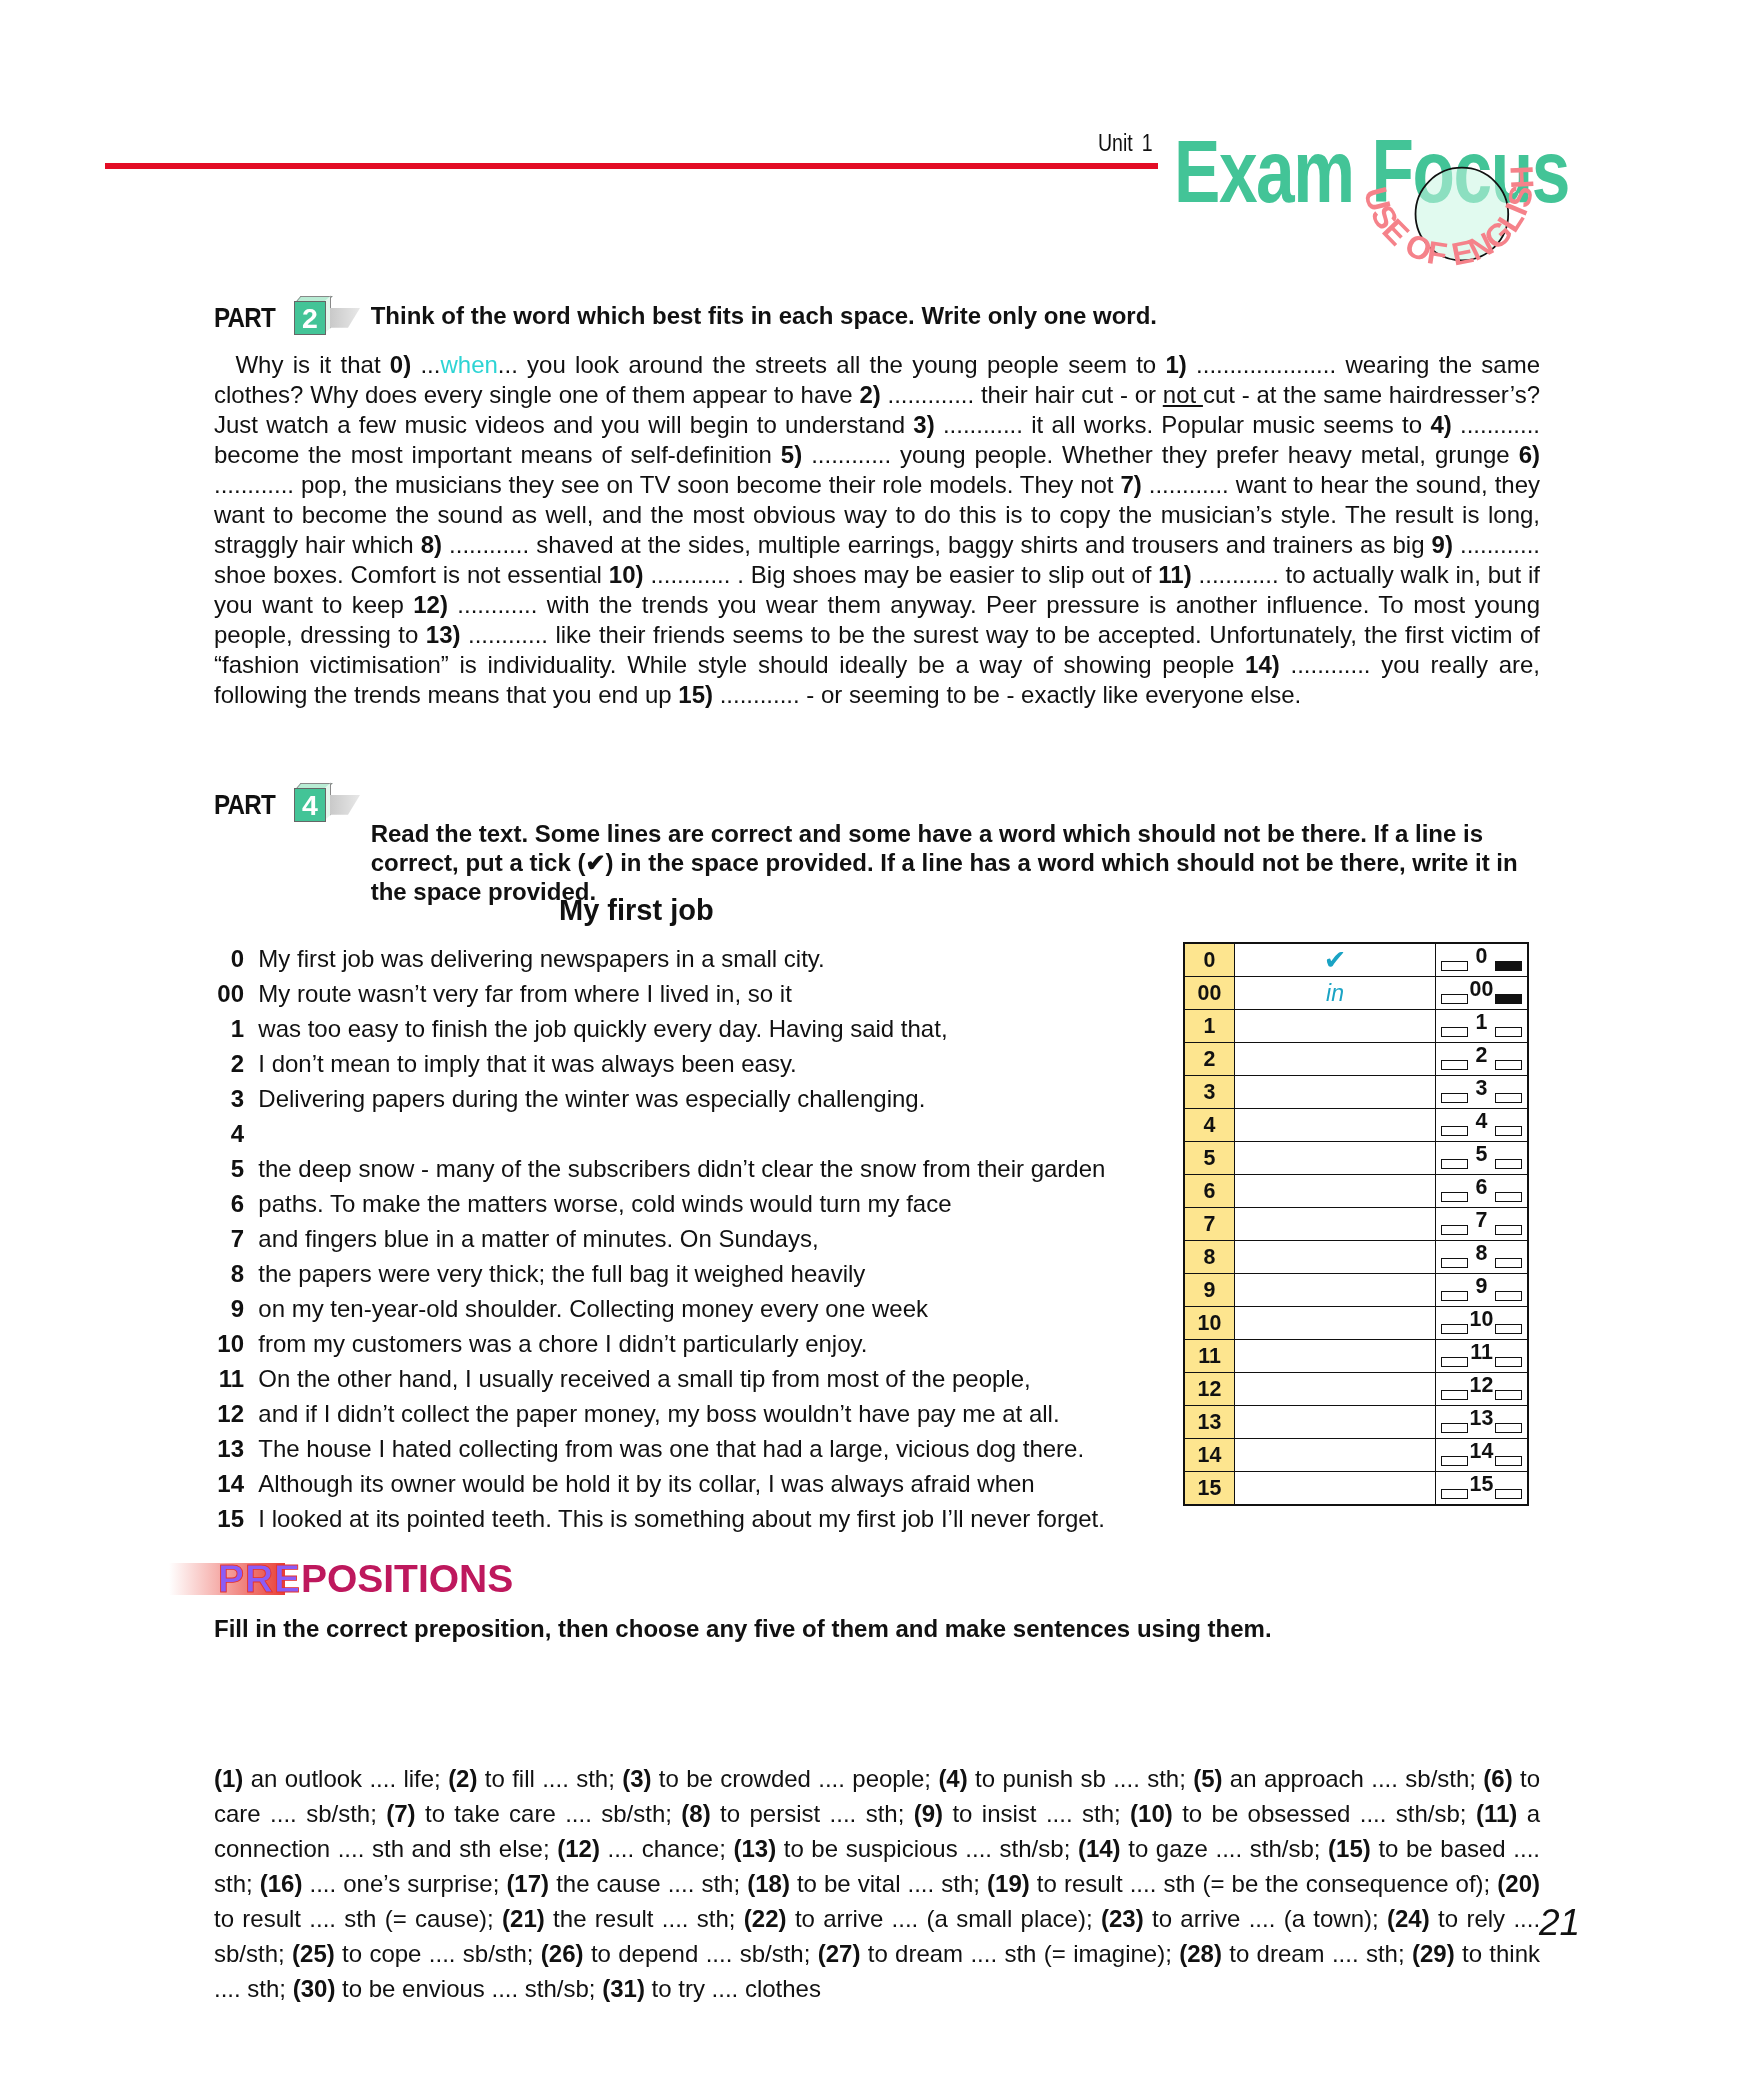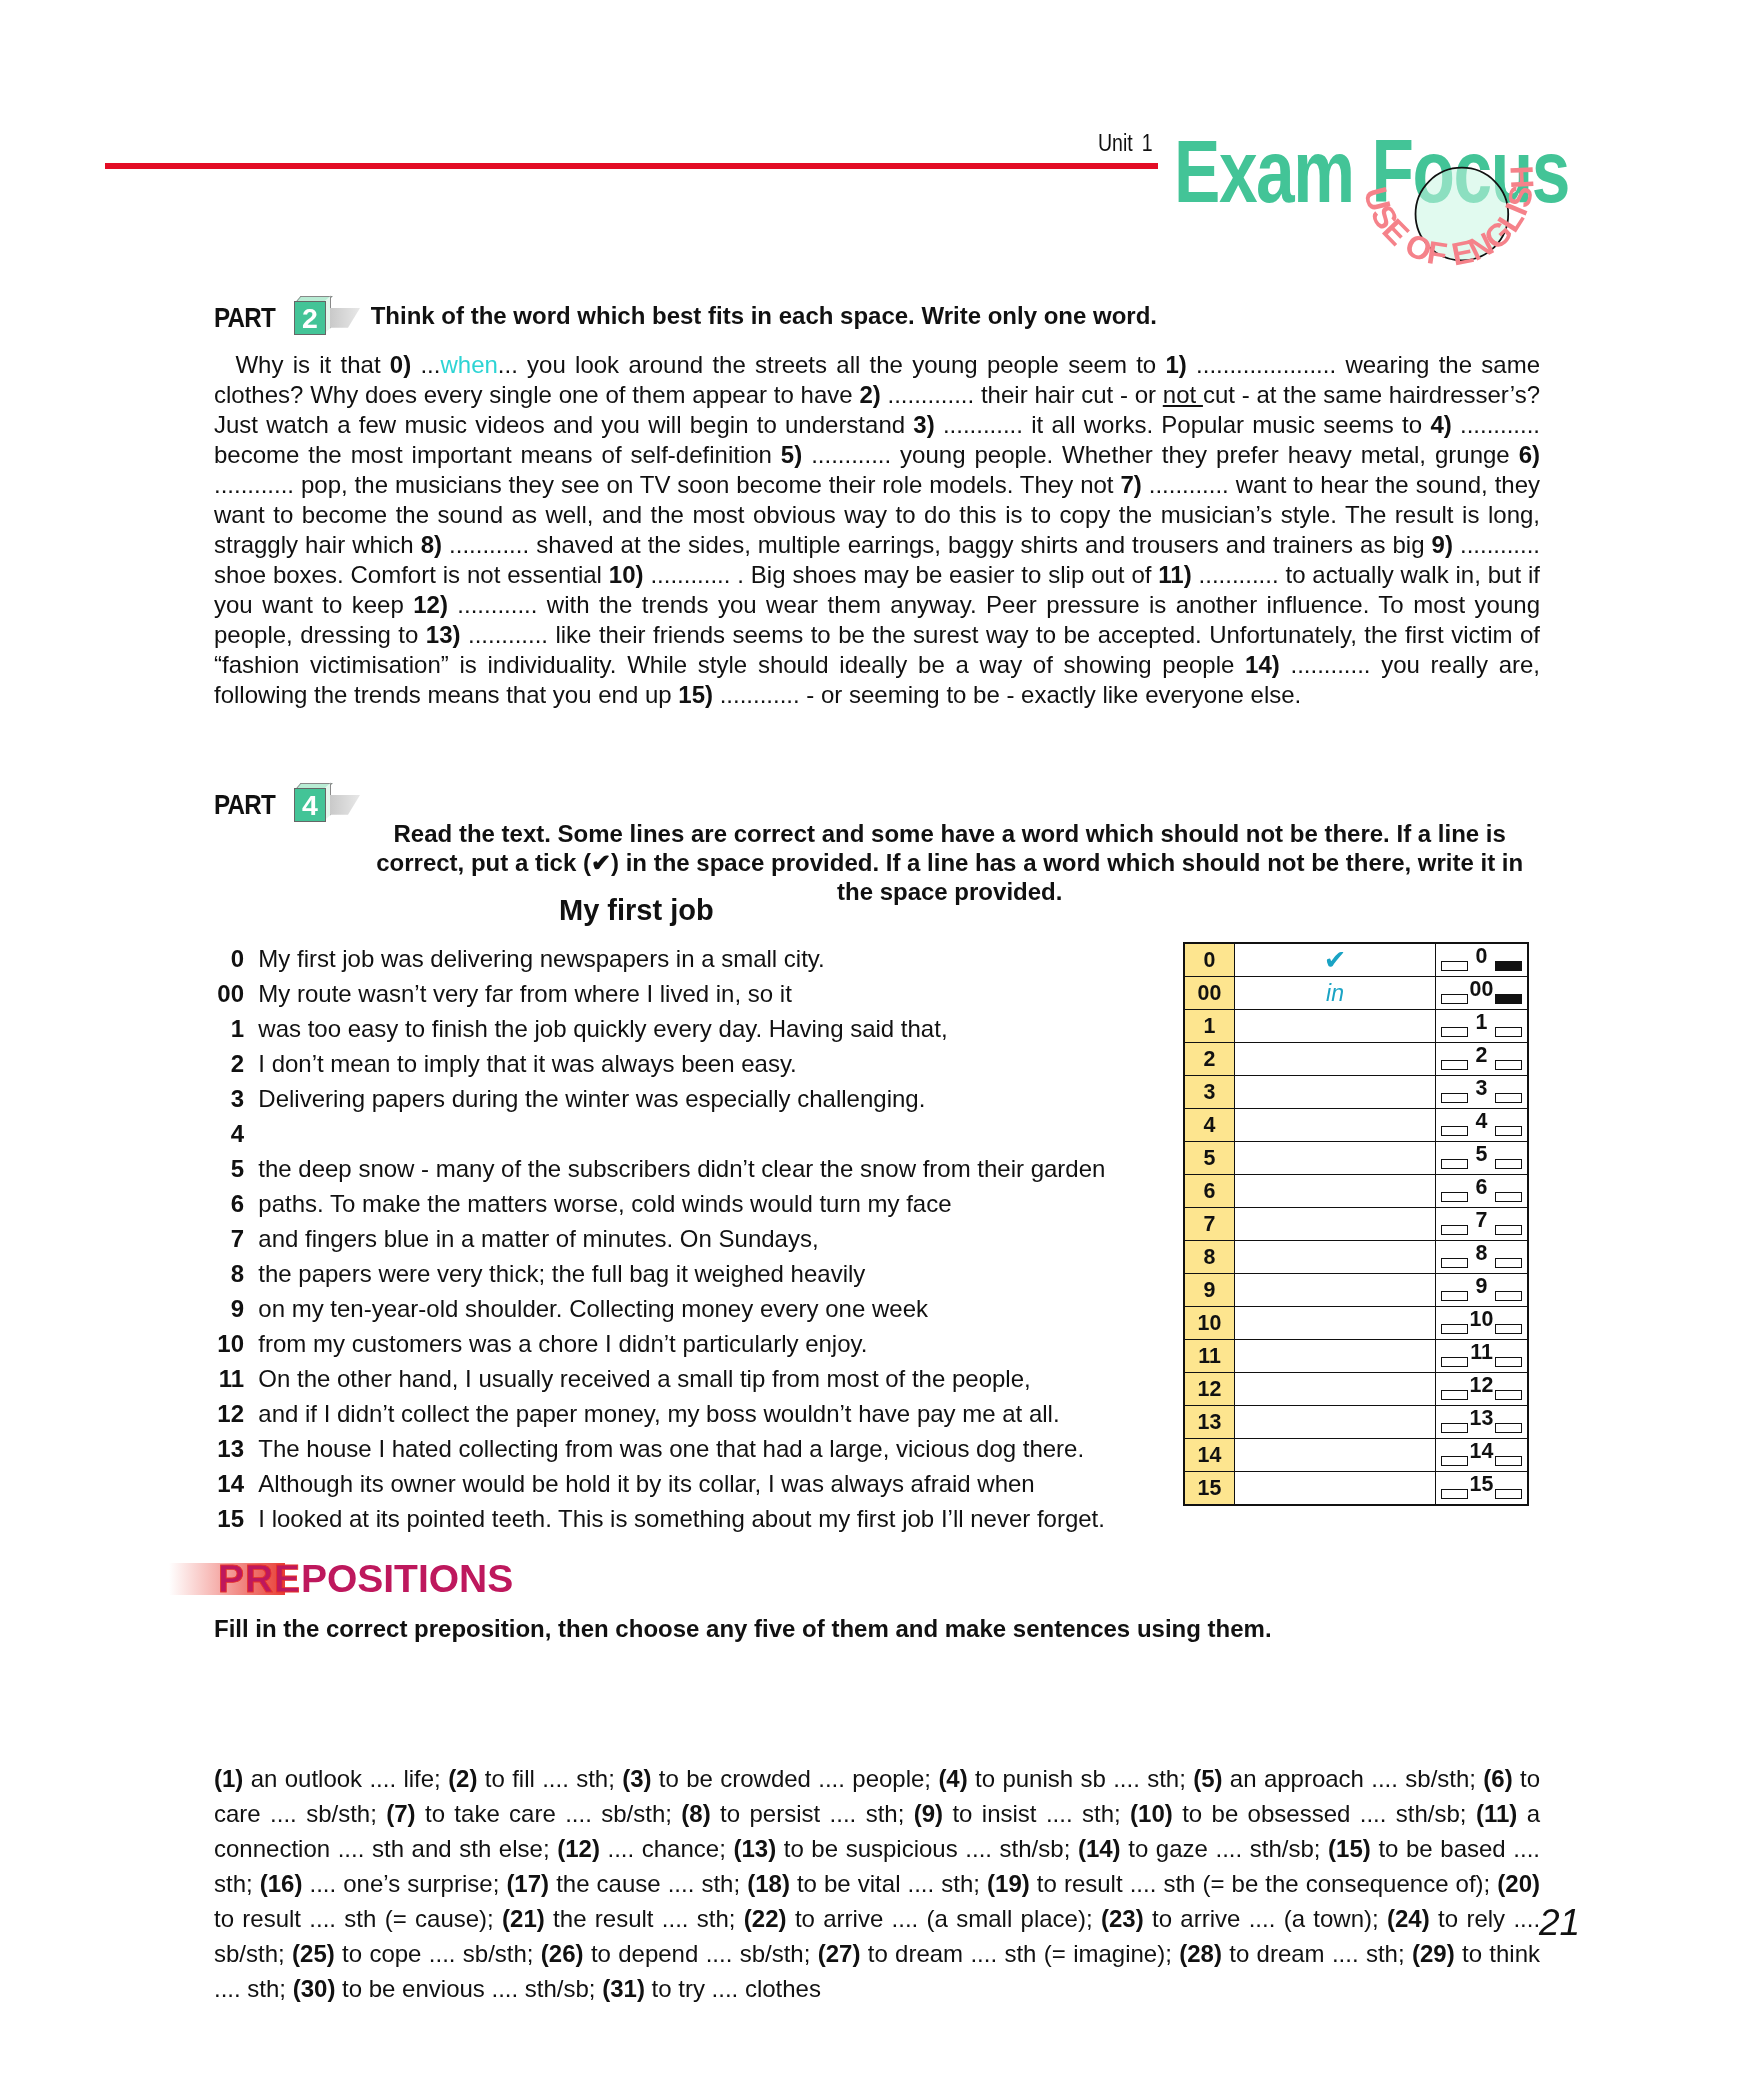--- a/index.html
+++ b/index.html
@@ -18,21 +18,21 @@
   
   .part { position: absolute; left: 214px; display: flex; align-items: flex-start; }
   .part-label { font-weight: bold; font-size: 28.5px; letter-spacing: -0.9px; transform: scaleX(0.85); transform-origin: left; width: 80px; }
   .part-cube { position: relative; width: 36px; height: 39px; margin-left: 0px; margin-top: -5.3px; }
   .part-cube .front { position: absolute; left: 0; top: 5.3px; width: 30px; height: 32px; background: #43c497; border: 0.9px solid #666;
                       color: #fff; font-weight: bold; font-size: 28.5px; text-align: center; line-height: 32px; }
   .part-cube .top { position: absolute; left: 3.6px; top: 0; width: 30px; height: 5.3px; background: #b8ecd4; transform: skewX(-40deg); border: 0.9px solid #888; border-bottom: none; }
   .part-cube .side { position: absolute; left: 31px; top: 1.8px; width: 5.3px; height: 32px; background: #e4f7ed; border-right: 0.9px solid #888; transform: skewY(-40deg); }
   .part-shadow { width: 30px; height: 19.6px; margin-top: 7.1px; background: linear-gradient(90deg, #c9c9c9, #e8e8e8);
                  clip-path: polygon(0 0, 100% 0, 60% 100%, 0 100%); }
-  .part-instr { font-weight: bold; font-size: 24px; line-height: 29px; margin-left: 10.7px; text-align: center; }
+  .part-instr { font-weight: bold; font-size: 24px; line-height: 29px; margin-left: 10.7px; }
 
   
   .p2-text { position: absolute; left: 214px; top: 350px; width: 1326px; font-size: 24px; line-height: 30px;
              text-align: justify; text-align-last: left; }
   .p2-text .lead { display: inline-block; width: 21.4px; }
   .p2-text b { font-weight: bold; }
   .p2-text .answer { color: #2dd4d4; }
   .p2-text .ul { text-decoration: underline; }
 
   
@@ -49,21 +49,21 @@
   .answer-table td.code { width: 91px; position: relative; }
   .code .box { position: absolute; bottom: 5.3px; width: 25px; height: 8px; border: 1.8px solid #111; background: #fff; }
   .code .box.l { left: 5.3px; }
   .code .box.r { right: 5.3px; }
   .code .box.filled { background: #111; }
   .code .codenum { position: absolute; left: 0; right: 0; top: 0px; text-align: center; font-size: 21.4px; }
 
   
   .prep-title { position: absolute; left: 169px; top: 1561px; height: 36px; display: flex; align-items: center; }
   .prep-fade { position: absolute; left: 0; top: 1.8px; width: 116px; height: 32px; background: linear-gradient(90deg, rgba(230,40,30,0) 0%, rgba(230,40,30,0.35) 40%, rgba(230,40,30,0.9) 100%); }
-  .prep-pre { position: relative; left: 49px; color: #be185d; font-weight: bold; font-size: 39px; letter-spacing: 0.9px; -webkit-text-stroke: 0.9px #e8332a; }
+  .prep-pre { position: relative; left: 49px; color: #8b5cf6; font-weight: bold; font-size: 39px; letter-spacing: 0.9px; -webkit-text-stroke: 0.9px #e8332a; }
   .prep-rest { position: relative; left: 49px; color: #be185d; font-weight: bold; font-size: 39px; }
   .prep-instr { position: absolute; left: 214px; top: 1615px; font-weight: bold; font-size: 24px; }
   .prep-text { position: absolute; left: 214px; top: 1761px; width: 1326px; font-size: 24px; line-height: 35px;
                text-align: justify; text-align-last: left; }
   .prep-text b { font-weight: bold; }
 
   .page-number { position: absolute; left: 1539px; top: 1902px; font-size: 37px; color: #111; font-style: italic; }
 </style>
 </head>
 <body>

